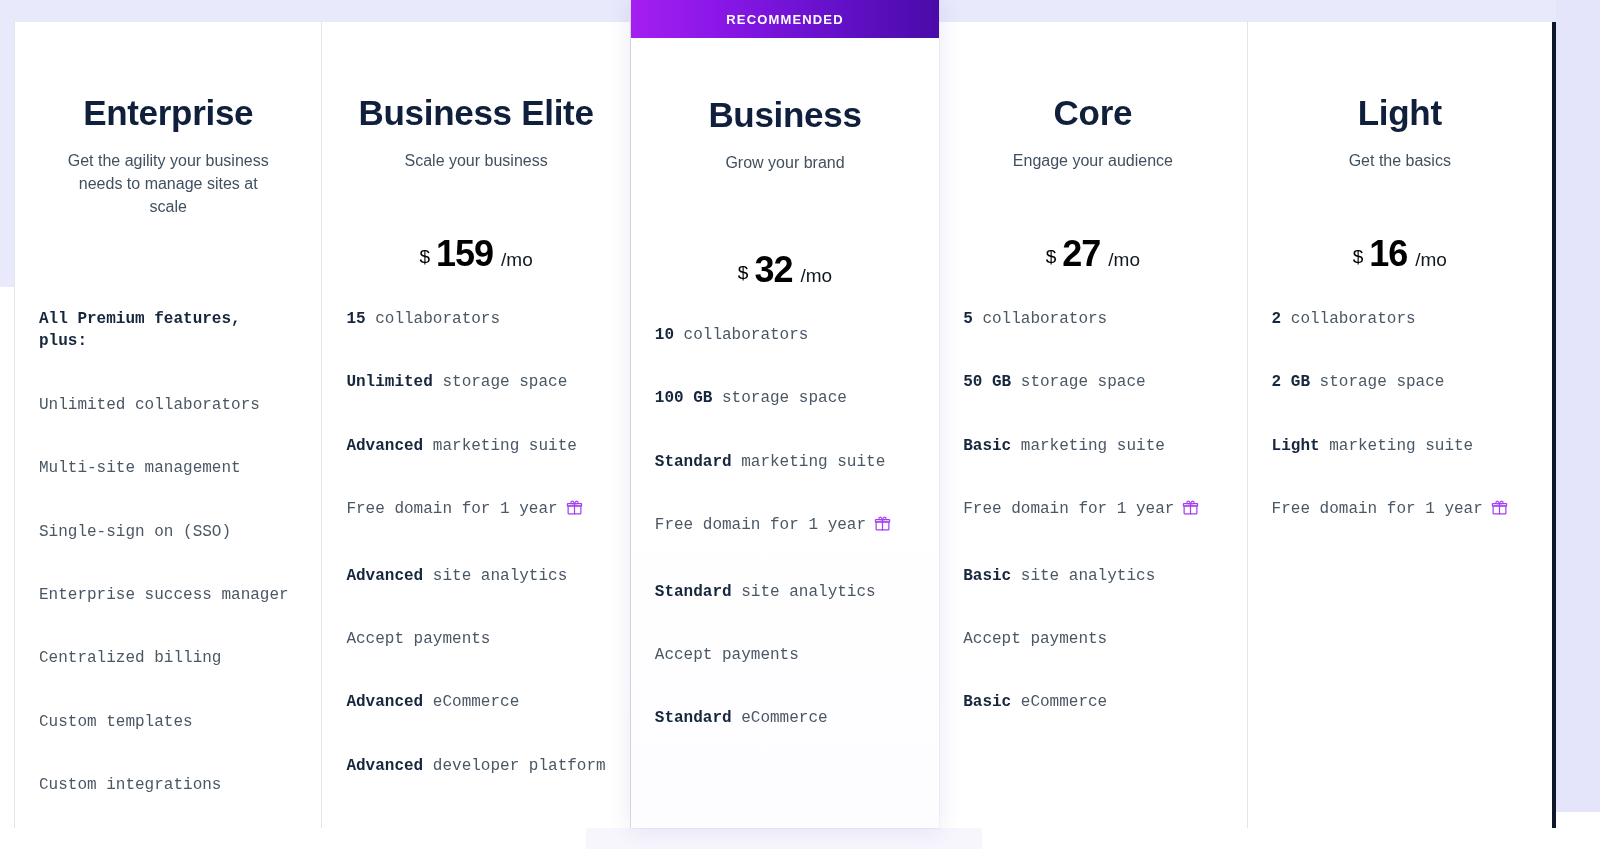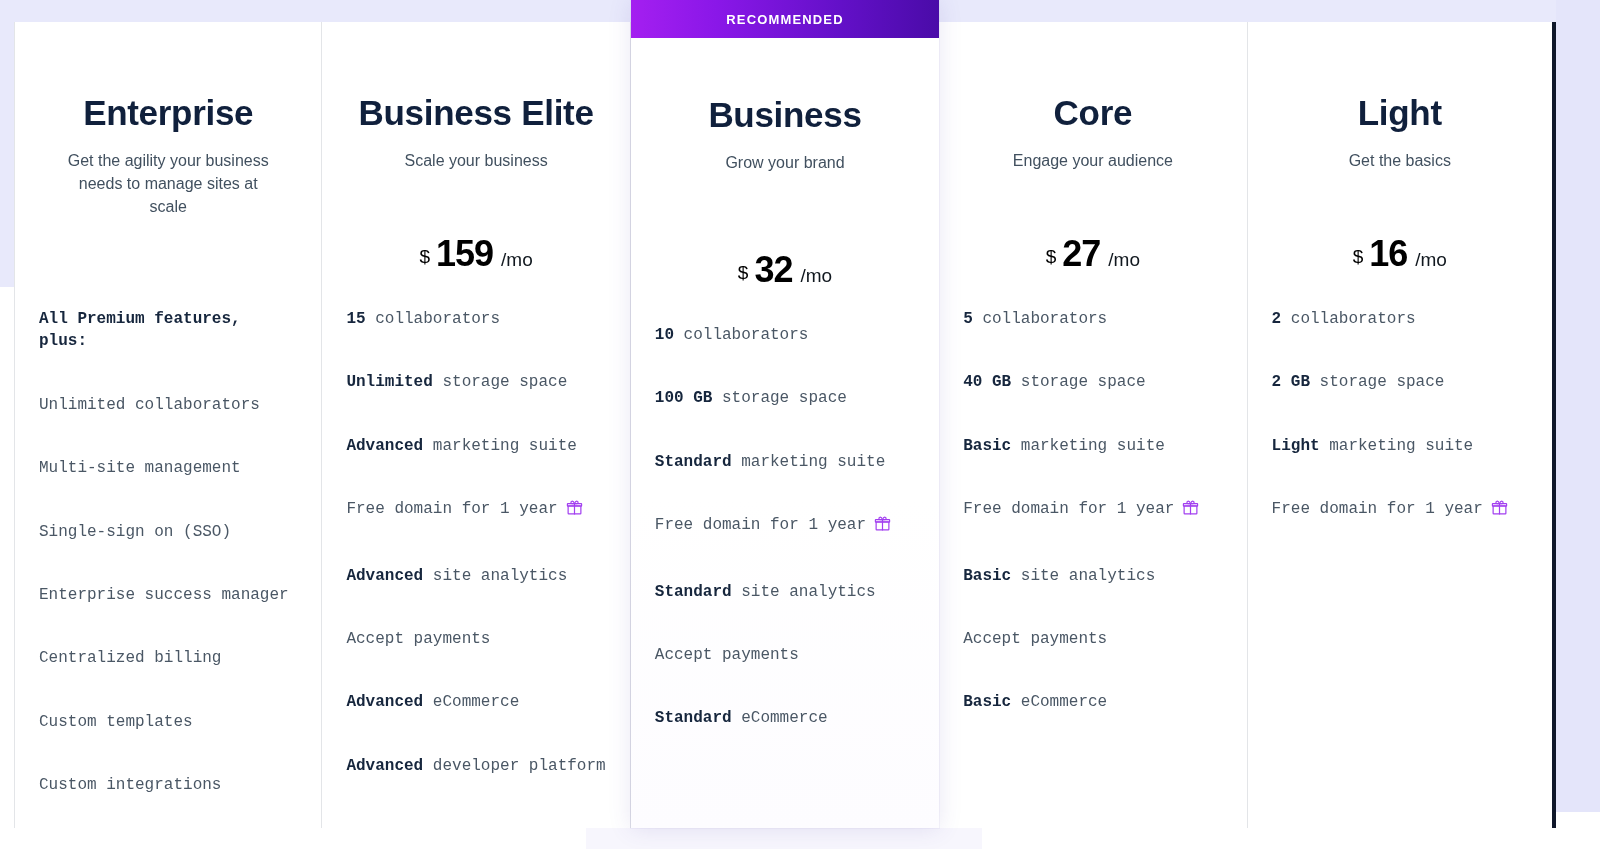--- a/index.html
+++ b/index.html
@@ -275,21 +275,21 @@
         <h2 class="plan-name">Core</h2>
         <p class="plan-tagline">Engage your audience</p>
         <div class="price-row">
           <span class="price-currency">$</span>
           <span class="price-amount">27</span>
           <span class="price-period">/mo</span>
         </div>
       </div>
       <ul class="feature-list">
         <li class="feature-item"><span class="f-strong">5</span><span class="f-rest"> collaborators</span></li>
-        <li class="feature-item"><span class="f-strong">40 GB</span><span class="f-rest"> storage space</span></li>
+        <li class="feature-item"><span class="f-strong">50 GB</span><span class="f-rest"> storage space</span></li>
         <li class="feature-item"><span class="f-strong">Basic</span><span class="f-rest"> marketing suite</span></li>
         <li class="feature-item"><span class="f-rest">Free domain for 1 year</span><span class="gift-icon"><svg width="17" height="17" viewBox="0 0 24 24" fill="none" stroke="#a23ff0" stroke-width="1.7" stroke-linecap="round" stroke-linejoin="round">
               <rect x="3" y="9.5" width="18" height="11.5" rx="0.8"></rect>
               <rect x="2" y="6.5" width="20" height="3.6" rx="0.6"></rect>
               <line x1="12" y1="6.5" x2="12" y2="21"></line>
               <path d="M12 6.5 C12 6.5 10.6 2.6 8.2 3.2 C6.3 3.7 6.6 6.5 9 6.5 Z"></path>
               <path d="M12 6.5 C12 6.5 13.4 2.6 15.8 3.2 C17.7 3.7 17.4 6.5 15 6.5 Z"></path>
             </svg></span></li>
         <li class="feature-item"><span class="f-strong">Basic</span><span class="f-rest"> site analytics</span></li>
         <li class="feature-item"><span class="f-rest">Accept payments</span></li>

